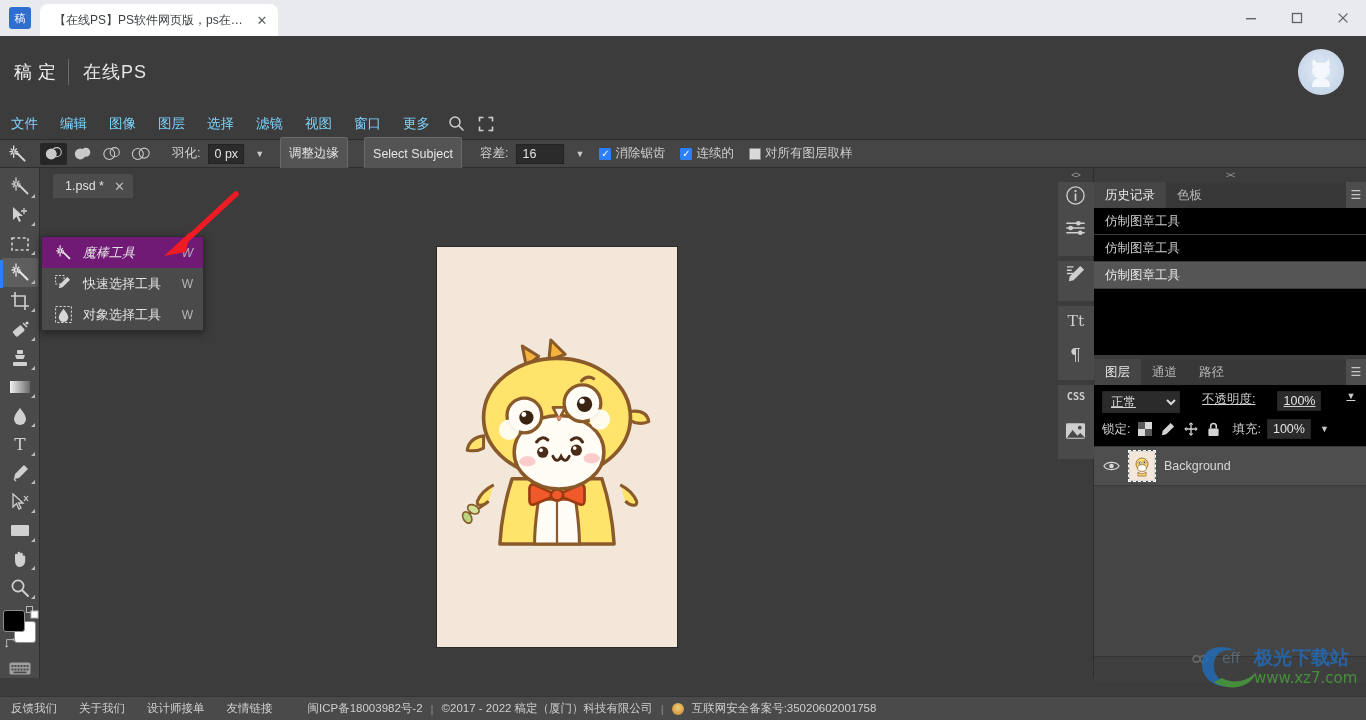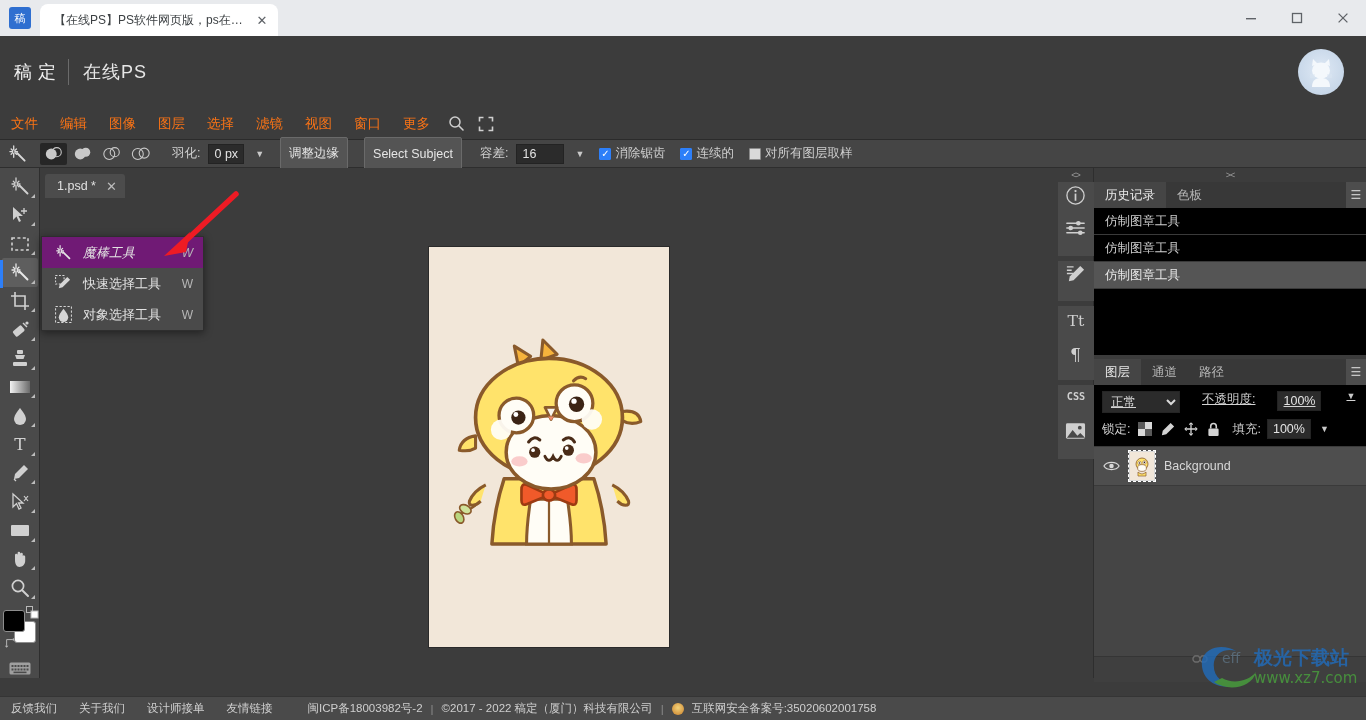--- a/index.html
+++ b/index.html
@@ -50,21 +50,21 @@
     background:radial-gradient(circle at 50% 45%, #dfe9f5 0%, #c6d6e8 75%, #b9cbe0 100%);
     display:flex;align-items:center;justify-content:center;
   }
 
   
   .menubar{
     position:absolute; left:0; top:108px; width:1366px; height:32px;
     background:#3c3c3c; display:flex; align-items:center; gap:0;
     border-bottom:1px solid #2b2b2b;
   }
-  .menu-item{ padding:0 11px; font-size:13.5px; color:#f97316; line-height:32px; cursor:pointer;text-align:right;}
+  .menu-item{ padding:0 11px; font-size:13.5px; color:#7dd3fc; line-height:32px; cursor:pointer;text-align:right;}
   .menu-icon{ width:30px;height:32px;display:flex;align-items:center;justify-content:center;cursor:pointer;}
 
   
   .optbar{
     position:absolute; left:0; top:140px; width:1366px; height:28px;
     background:#454545; display:flex; align-items:center; gap:4px;
     border-bottom:1px solid #2e2e2e;
   }
   .opt-tool{ width:34px;height:28px;display:flex;align-items:center;justify-content:center;}
   .selmodes{ display:flex; align-items:center; gap:2px; margin-left:2px;}
@@ -104,21 +104,21 @@
   .tool .corner{ position:absolute; right:3px; bottom:3px; width:0;height:0;
     border-left:4px solid transparent; border-bottom:4px solid #bdbdbd;}
   .swatches{ position:relative; width:34px; height:34px; margin-top:8px; }
   .sw-fg{ position:absolute; left:0; top:0; width:22px;height:22px;background:#000;border:1px solid #8d8d8d;border-radius:3px;}
   .sw-bg{ position:absolute; left:11px; top:11px; width:22px;height:22px;background:#fff;border:1px solid #8d8d8d;border-radius:3px;}
   .sw-mini{ position:absolute; right:-2px; top:-4px; }
   .kbd-ic{ margin-top:14px; }
 
   
   .workspace{
-    position:absolute; left:40px; top:168px; width:1018px; height:528px;
+    position:absolute; left:48px; top:168px; width:1018px; height:528px;
     background:#7f1d1d;
   }
   .doctabs{ height:30px; background:#3c3c3c; display:flex; align-items:flex-end; padding-left:5px; }
   .doctab{
     background:#4c4c4c; height:24px; border-radius:3px 3px 0 0; display:flex;
     align-items:center; padding:0 8px 0 12px; gap:10px; font-size:12.5px; color:#e0e0e0; cursor:pointer;
   }
   .doctab .x{ color:#bdbdbd; font-size:13px; }
   .canvas-area{
     position:absolute; left:0; top:30px; width:1018px; height:498px; background:#3c3c3c;

